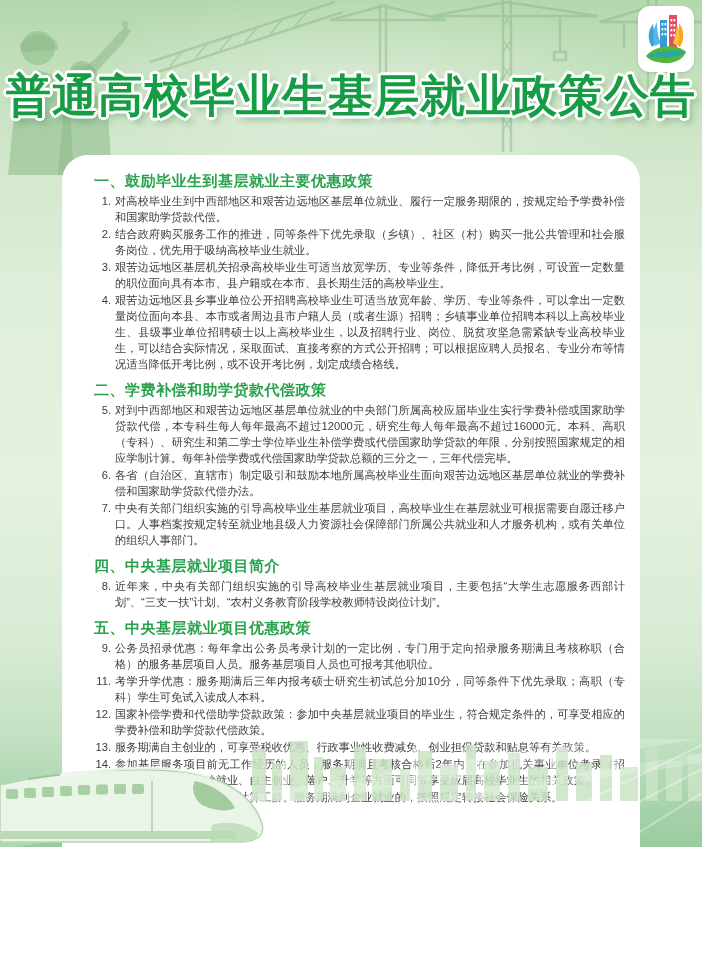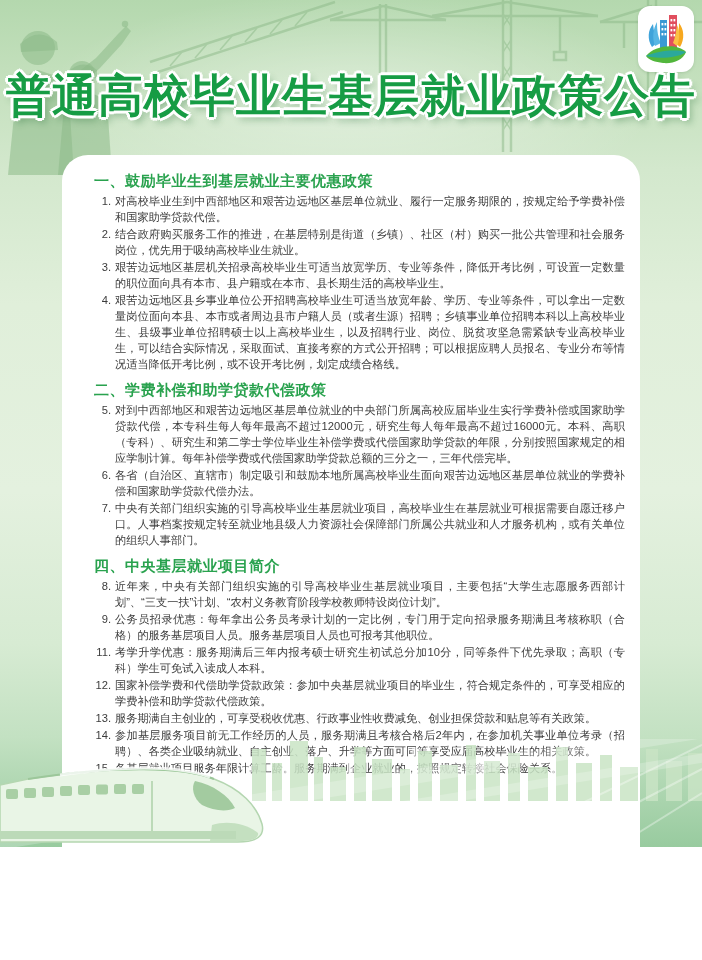--- a/index.html
+++ b/index.html
@@ -152,21 +152,21 @@
   <div class="card">
 
     <section class="section">
       <h2 class="section-heading">一、鼓励毕业生到基层就业主要优惠政策</h2>
       <div class="item">
         <span class="item-num">1.</span>
         <span class="item-text">对高校毕业生到中西部地区和艰苦边远地区基层单位就业、履行一定服务期限的，按规定给予学费补偿和国家助学贷款代偿。</span>
       </div>
       <div class="item">
         <span class="item-num">2.</span>
-        <span class="item-text">结合政府购买服务工作的推进，在基层特别是街道（乡镇）、社区（村）购买一批公共管理和社会服务岗位，优先用于吸纳高校毕业生就业。</span>
+        <span class="item-text">结合政府购买服务工作的推进，同等条件下优先录取（乡镇）、社区（村）购买一批公共管理和社会服务岗位，优先用于吸纳高校毕业生就业。</span>
       </div>
       <div class="item">
         <span class="item-num">3.</span>
         <span class="item-text">艰苦边远地区基层机关招录高校毕业生可适当放宽学历、专业等条件，降低开考比例，可设置一定数量的职位面向具有本市、县户籍或在本市、县长期生活的高校毕业生。</span>
       </div>
       <div class="item">
         <span class="item-num">4.</span>
         <span class="item-text">艰苦边远地区县乡事业单位公开招聘高校毕业生可适当放宽年龄、学历、专业等条件，可以拿出一定数量岗位面向本县、本市或者周边县市户籍人员（或者生源）招聘；乡镇事业单位招聘本科以上高校毕业生、县级事业单位招聘硕士以上高校毕业生，以及招聘行业、岗位、脱贫攻坚急需紧缺专业高校毕业生，可以结合实际情况，采取面试、直接考察的方式公开招聘；可以根据应聘人员报名、专业分布等情况适当降低开考比例，或不设开考比例，划定成绩合格线。</span>
       </div>
     </section>
@@ -192,20 +192,21 @@
 
     <section class="section">
       <h2 class="section-heading">四、中央基层就业项目简介</h2>
       <div class="item">
         <span class="item-num">8.</span>
         <span class="item-text">近年来，中央有关部门组织实施的引导高校毕业生基层就业项目，主要包括“大学生志愿服务西部计划”、“三支一扶”计划、“农村义务教育阶段学校教师特设岗位计划”。</span>
       </div>
     </section>
 
     <section class="section">
+      <h2 class="section-heading">五、中央基层就业项目优惠政策</h2>
       <div class="item">
         <span class="item-num">9.</span>
         <span class="item-text">公务员招录优惠：每年拿出公务员考录计划的一定比例，专门用于定向招录服务期满且考核称职（合格）的服务基层项目人员。服务基层项目人员也可报考其他职位。</span>
       </div>
       <div class="item">
         <span class="item-num">11.</span>
         <span class="item-text">考学升学优惠：服务期满后三年内报考硕士研究生初试总分加10分，同等条件下优先录取；高职（专科）学生可免试入读成人本科。</span>
       </div>
       <div class="item">
         <span class="item-num">12.</span>

